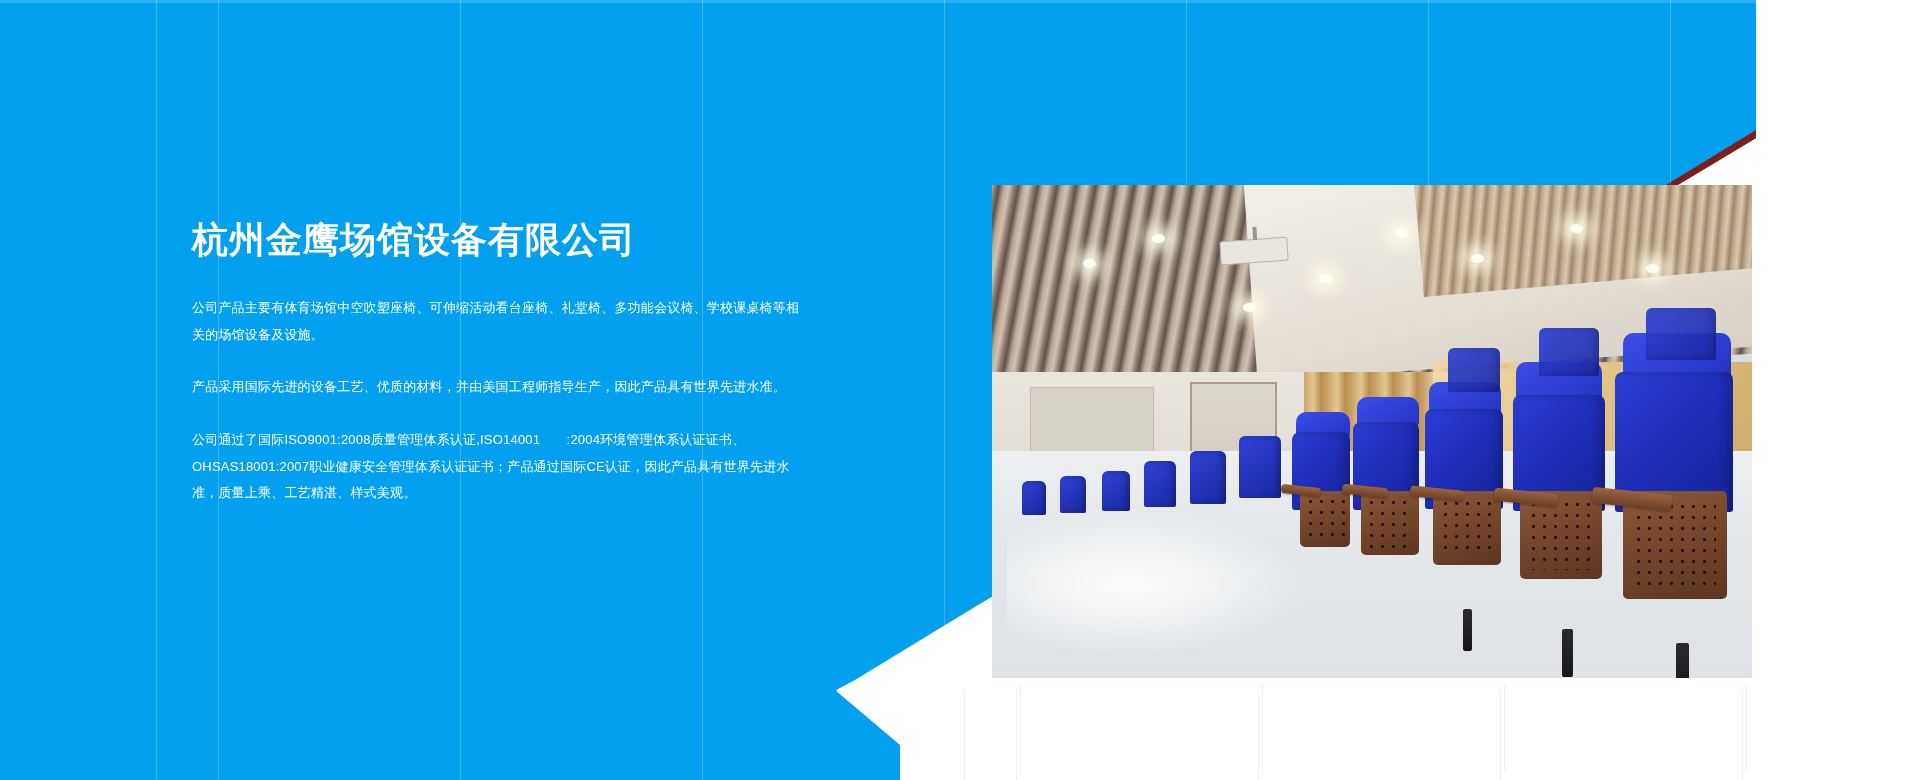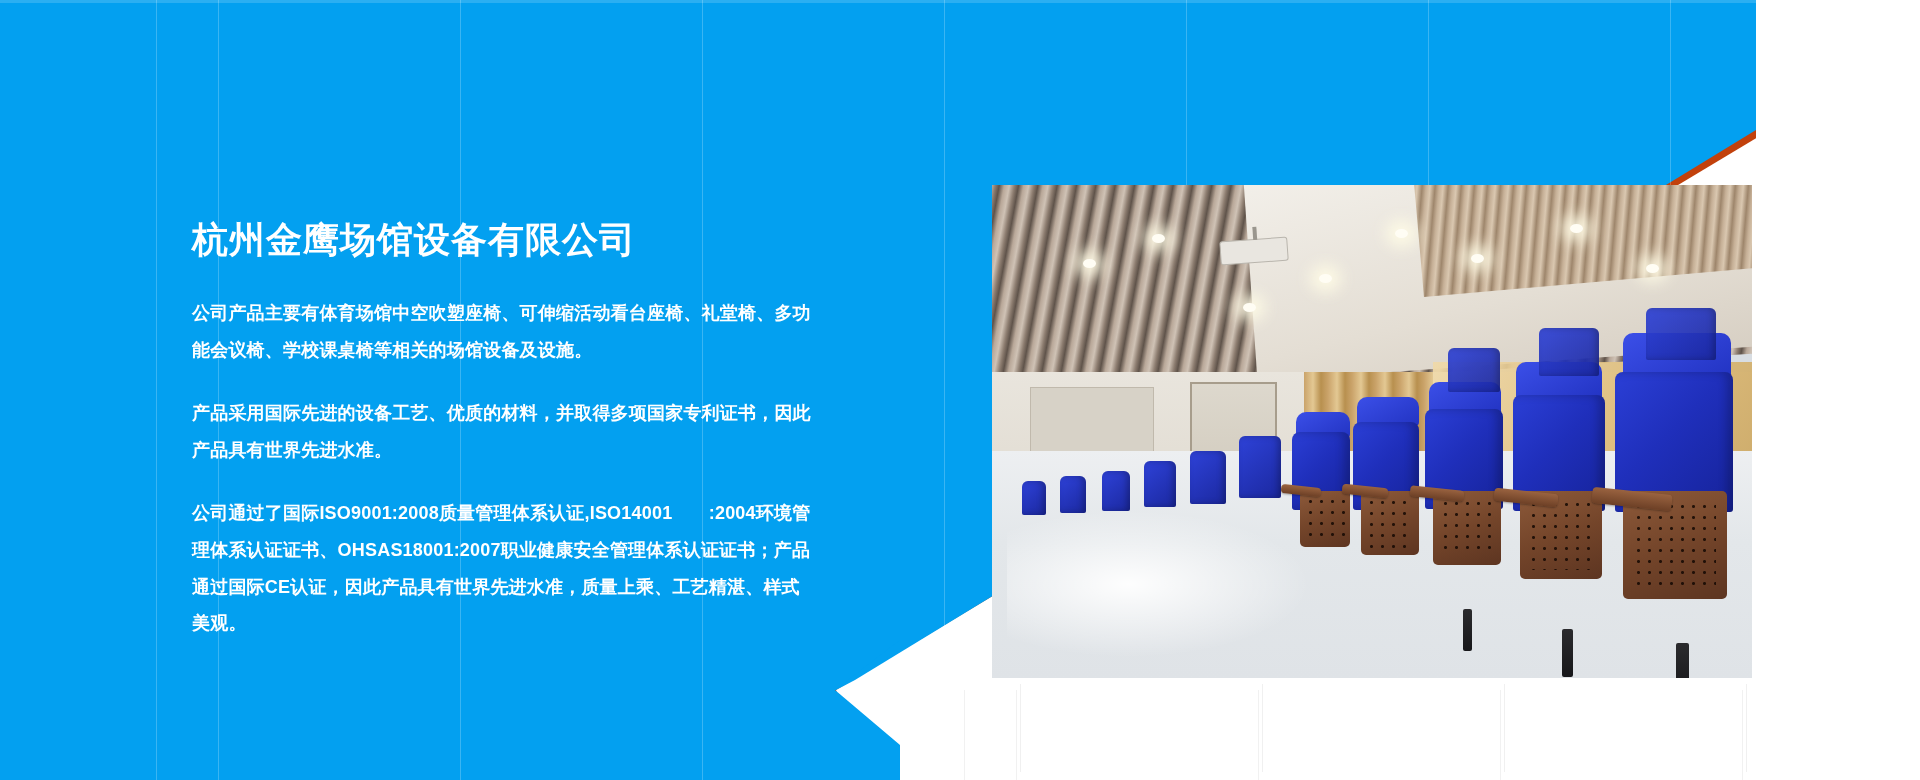--- a/index.html
+++ b/index.html
@@ -9,21 +9,21 @@
   }
   body {
     font-family: "Liberation Sans", "DejaVu Sans", sans-serif;
   }
 
   .stage {
     position: relative;
     width: 1756px;
     height: 780px;
     overflow: hidden;
-    background: #c2410c;
+    background: #7f1d1d;
   }
 
   
   .blue-top {
     position: absolute;
     left: 0; top: 0;
     width: 1920px; height: 780px;
     background: #03A0F0;
     clip-path: polygon(
       0 0,
@@ -131,25 +131,25 @@
   }
   .headline {
     font-size: 36px;
     font-weight: 700;
     letter-spacing: 1px;
     margin: 0 0 34px 0;
     line-height: 1.2;
     white-space: nowrap;
   }
   .para {
-    font-size: 18px;
+    font-size: 13px;
     line-height: 2.05;
     margin: 0 0 26px 0;
     letter-spacing: 0.2px;
-    font-weight: 700;
+    font-weight: 400;
   }
   .para:last-child { margin-bottom: 0; }
 
   
   .photo {
     position: absolute;
     left: 992px;
     top: 185px;
     width: 760px;
     height: 493px;
@@ -324,21 +324,21 @@
   <div class="blue-lower"></div>
 
   <div class="grid-blue"></div>
   <div class="grid-top-hairline"></div>
   <div class="grid-white"></div>
   <div class="grid-white-upper"></div>
 
   <div class="copy">
     <h1 class="headline">杭州金鹰场馆设备有限公司</h1>
     <p class="para">公司产品主要有体育场馆中空吹塑座椅、可伸缩活动看台座椅、礼堂椅、多功能会议椅、学校课桌椅等相关的场馆设备及设施。</p>
-    <p class="para">产品采用国际先进的设备工艺、优质的材料，并取得多项国家专利证书，因此产品具有世界先进水准。</p>
+    <p class="para">产品采用国际先进的设备工艺、优质的材料，并由美国工程师指导生产，因此产品具有世界先进水准。</p>
     <p class="para">公司通过了国际ISO9001:2008质量管理体系认证,ISO14001　　:2004环境管理体系认证证书、OHSAS18001:2007职业健康安全管理体系认证证书；产品通过国际CE认证，因此产品具有世界先进水准，质量上乘、工艺精湛、样式美观。</p>
   </div>
 
   <div class="photo">
     <div class="photo-inner">
 
       <div class="ceiling"></div>
       <div class="ceiling-white"></div>
       <div class="ceiling-slats-right"></div>
 

